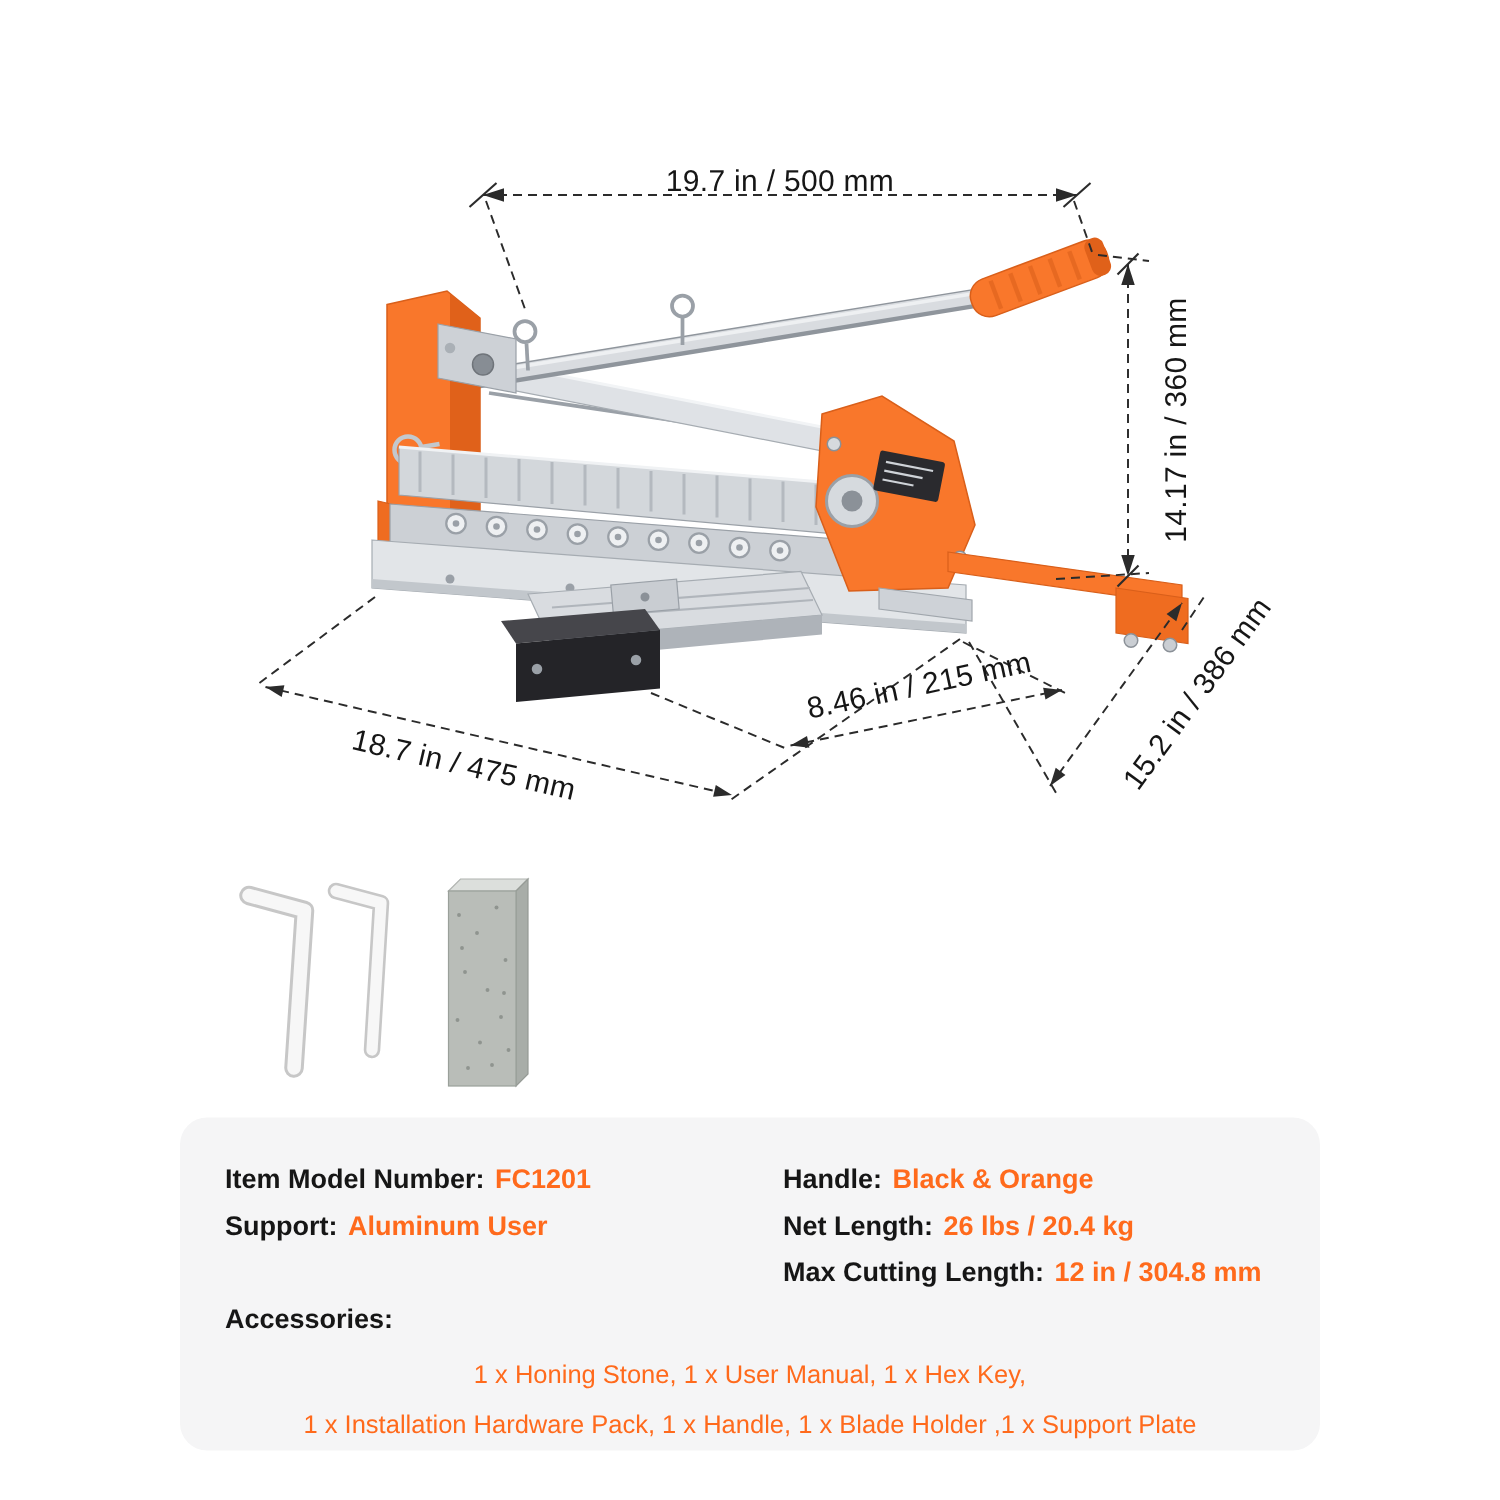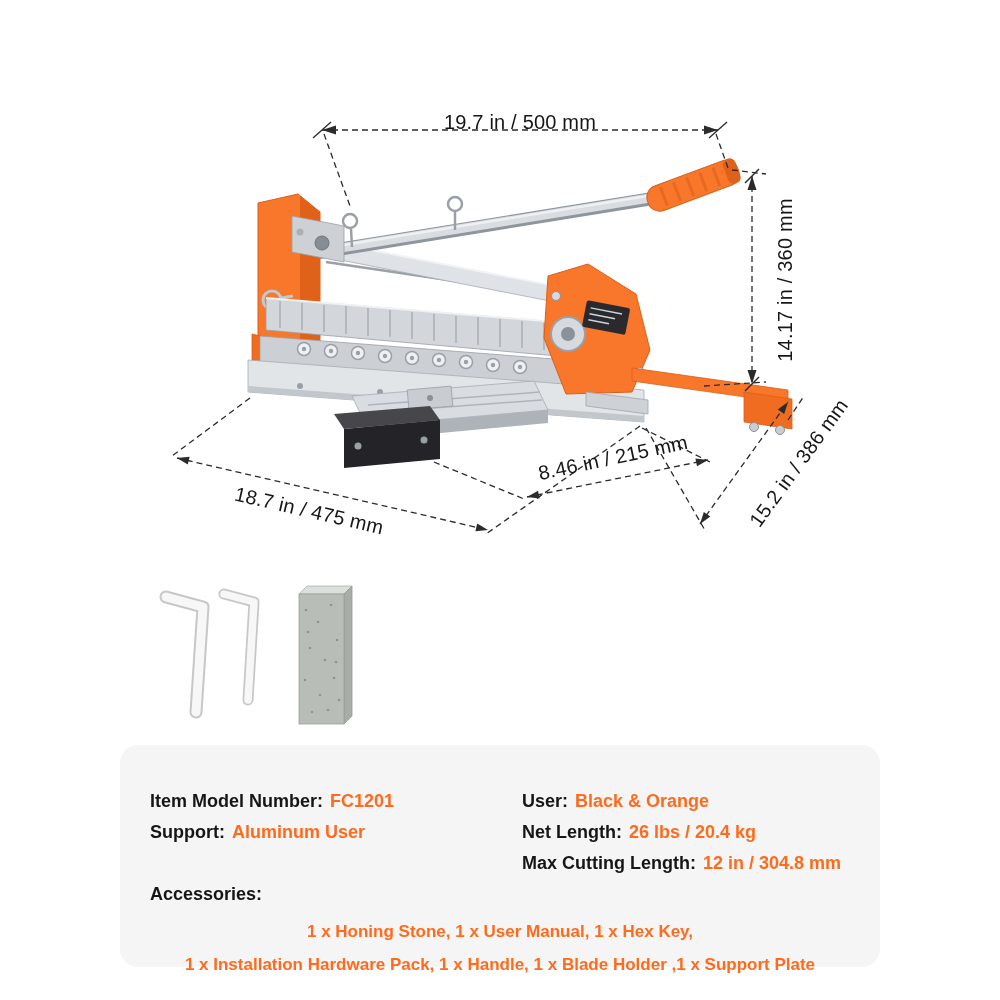--- a/index.html
+++ b/index.html
@@ -18,28 +18,28 @@
   .dim-height { left:785px; top:280px; transform:translate(-50%,-50%) rotate(-90deg); }
   .dim-depth  { left:799px; top:463px; transform:translate(-50%,-50%) rotate(-54deg); }
   .dim-table  { left:613px; top:458px; transform:translate(-50%,-50%) rotate(-12deg); }
   .dim-base   { left:309px; top:511px; transform:translate(-50%,-50%) rotate(13deg); }
 
   .spec-card {
     position:absolute; left:120px; top:745px; width:760px; height:222px;
     background:#f5f5f6; border-radius:18px; box-sizing:border-box;
     padding:26px 30px 0 30px;
   }
-  .spec-cols { display:flex;margin-top:15px; }
+  .spec-cols { display:flex; }
   .col-left  { width:372px; }
   .col-right { flex:1; }
   .spec-row  { font-size:18px; line-height:30px; height:31px; white-space:nowrap; }
   .spec-label { color:#161616; font-weight:600; }
   .spec-value { color:#FF6A1C; font-weight:700; margin-left:7px; }
   .acc-line {
-    text-align:center; color:#FF6A1C; font-weight:700;
+    text-align:center; color:#FF6A1C; font-weight:400;
     font-size:17px; line-height:22px; margin-top:11px; white-space:nowrap;
   }
 </style>
 </head>
 <body>
 
 <div class="canvas">
 
   <svg class="scene-svg" viewBox="0 0 1000 1000">
 
@@ -256,21 +256,21 @@
       <div class="col-left">
         <div class="spec-row">
           <span class="spec-label">Item Model Number:</span><span class="spec-value">FC1201</span>
         </div>
         <div class="spec-row">
           <span class="spec-label">Support:</span><span class="spec-value">Aluminum User</span>
         </div>
       </div>
       <div class="col-right">
         <div class="spec-row">
-          <span class="spec-label">User:</span><span class="spec-value">Black &amp; Orange</span>
+          <span class="spec-label">Handle:</span><span class="spec-value">Black &amp; Orange</span>
         </div>
         <div class="spec-row">
           <span class="spec-label">Net Length:</span><span class="spec-value">26 lbs / 20.4 kg</span>
         </div>
         <div class="spec-row">
           <span class="spec-label">Max Cutting Length:</span><span class="spec-value">12 in / 304.8 mm</span>
         </div>
       </div>
     </div>
     <div class="spec-row">

